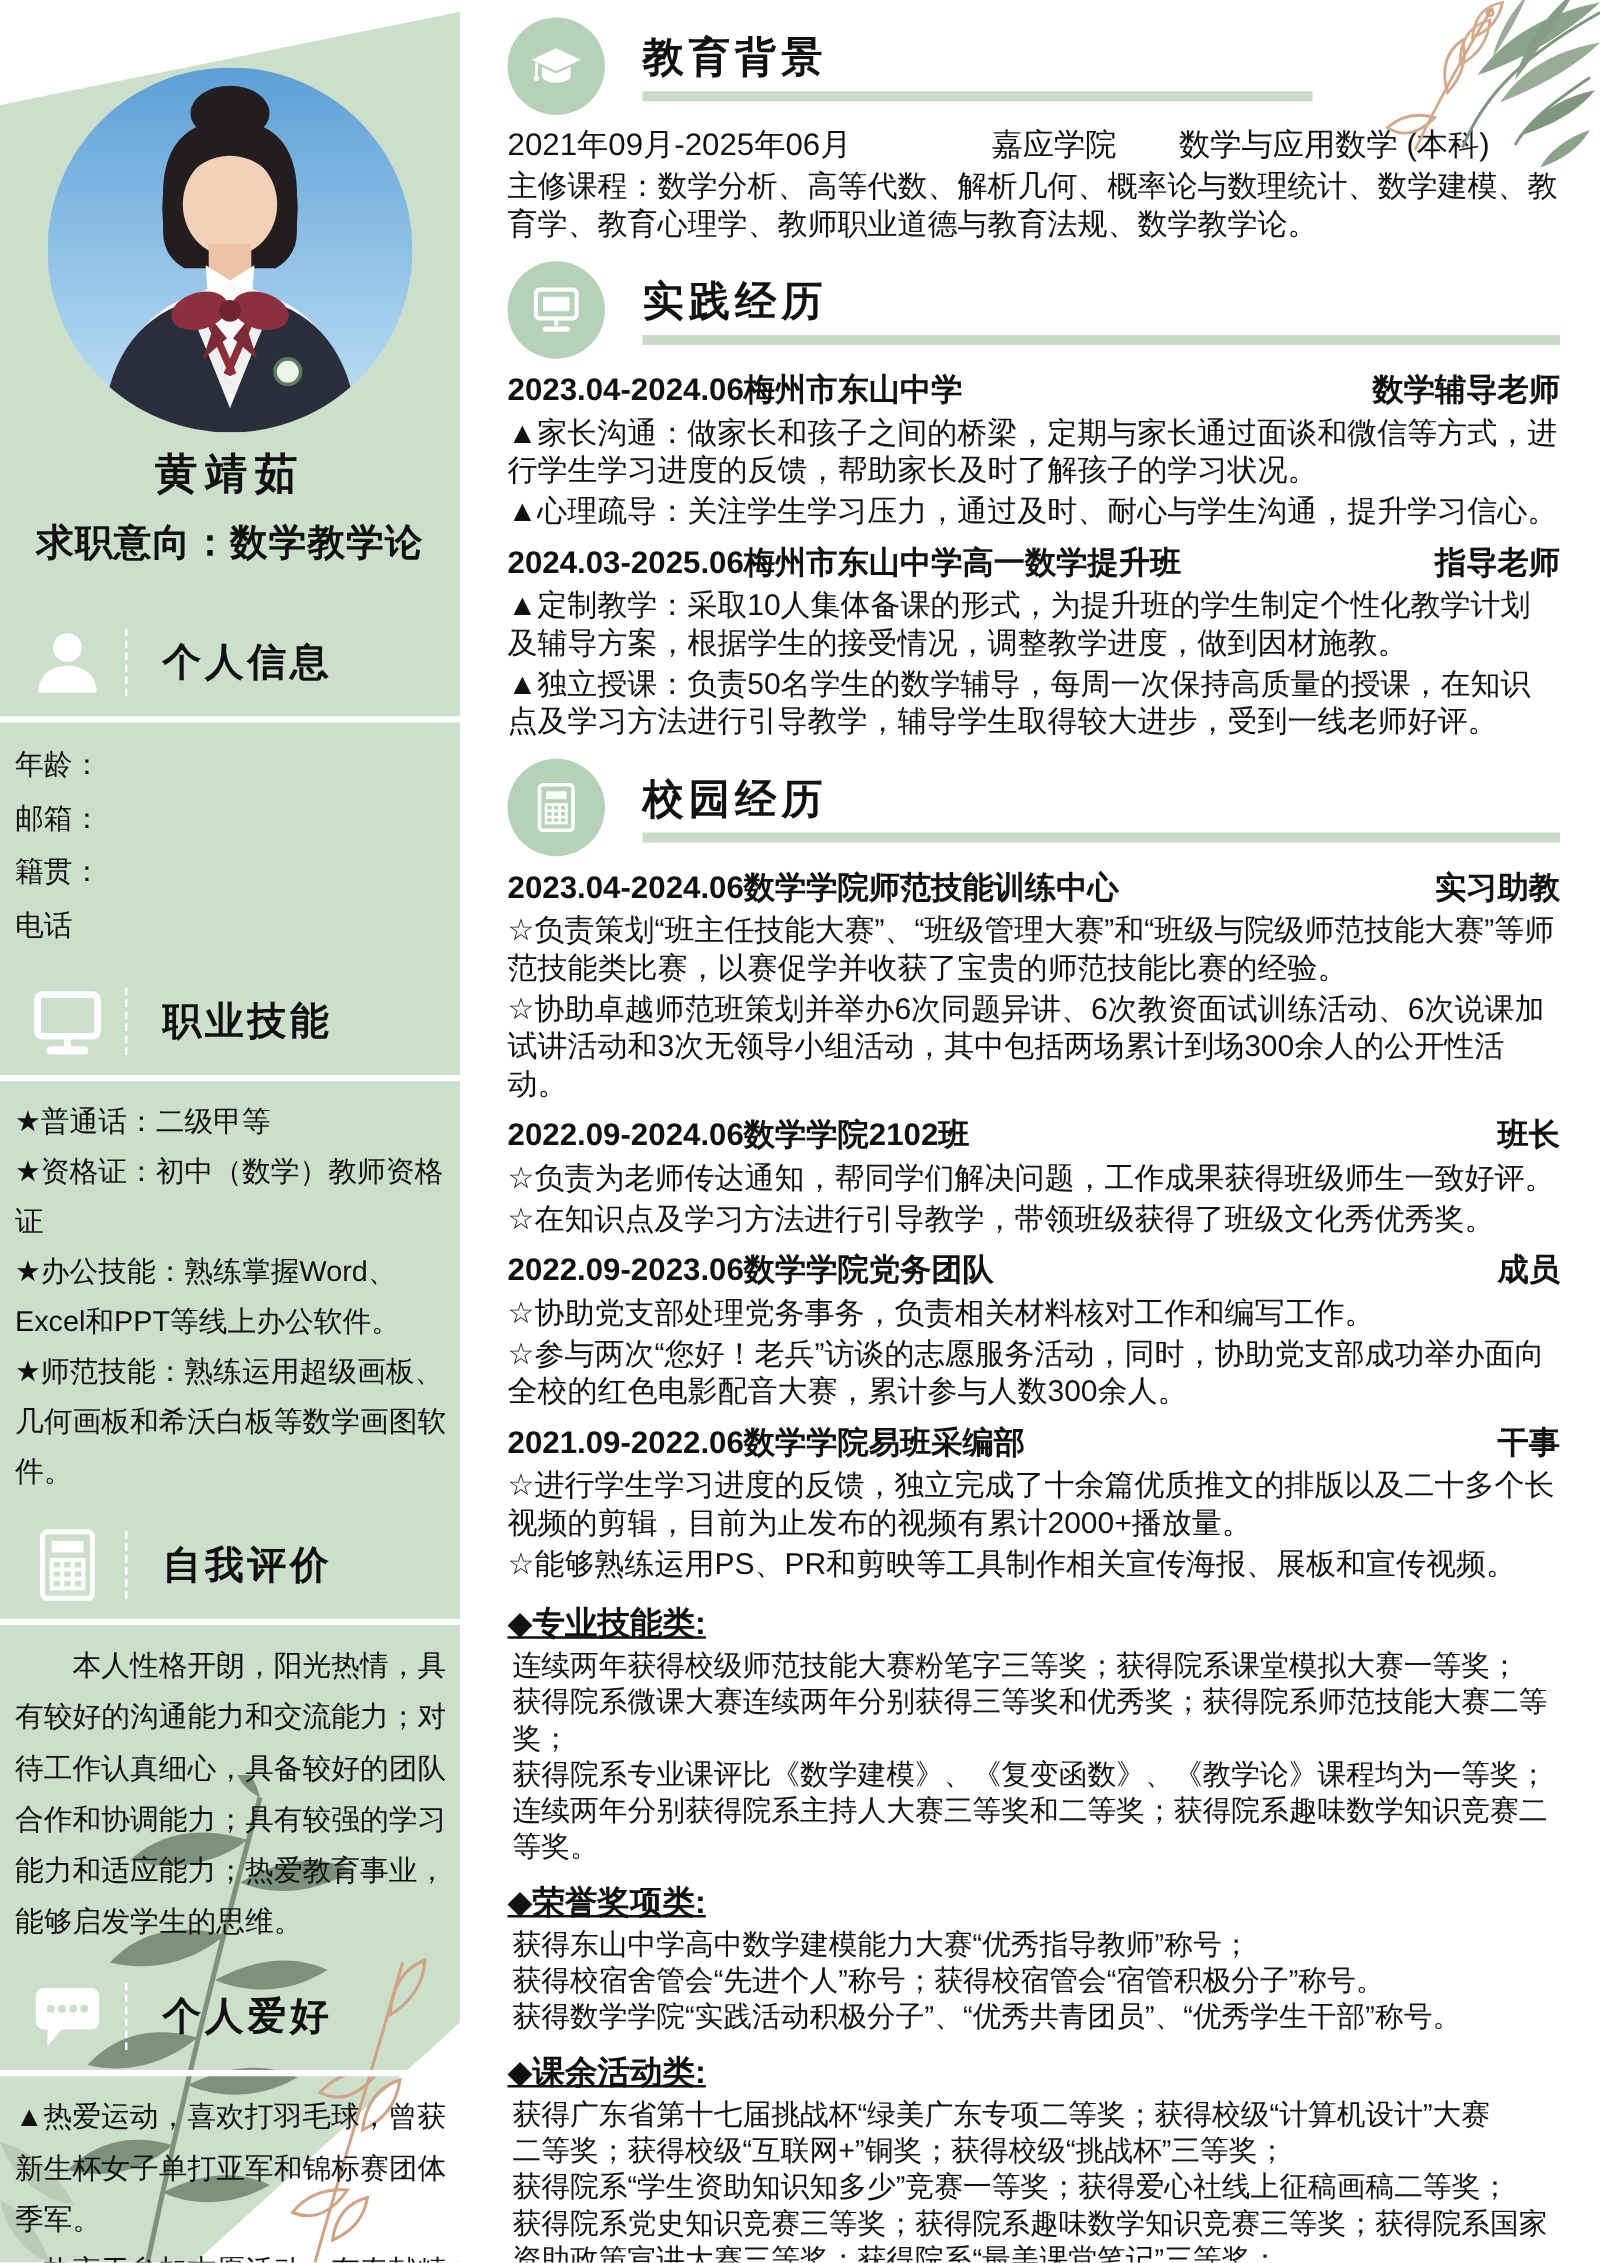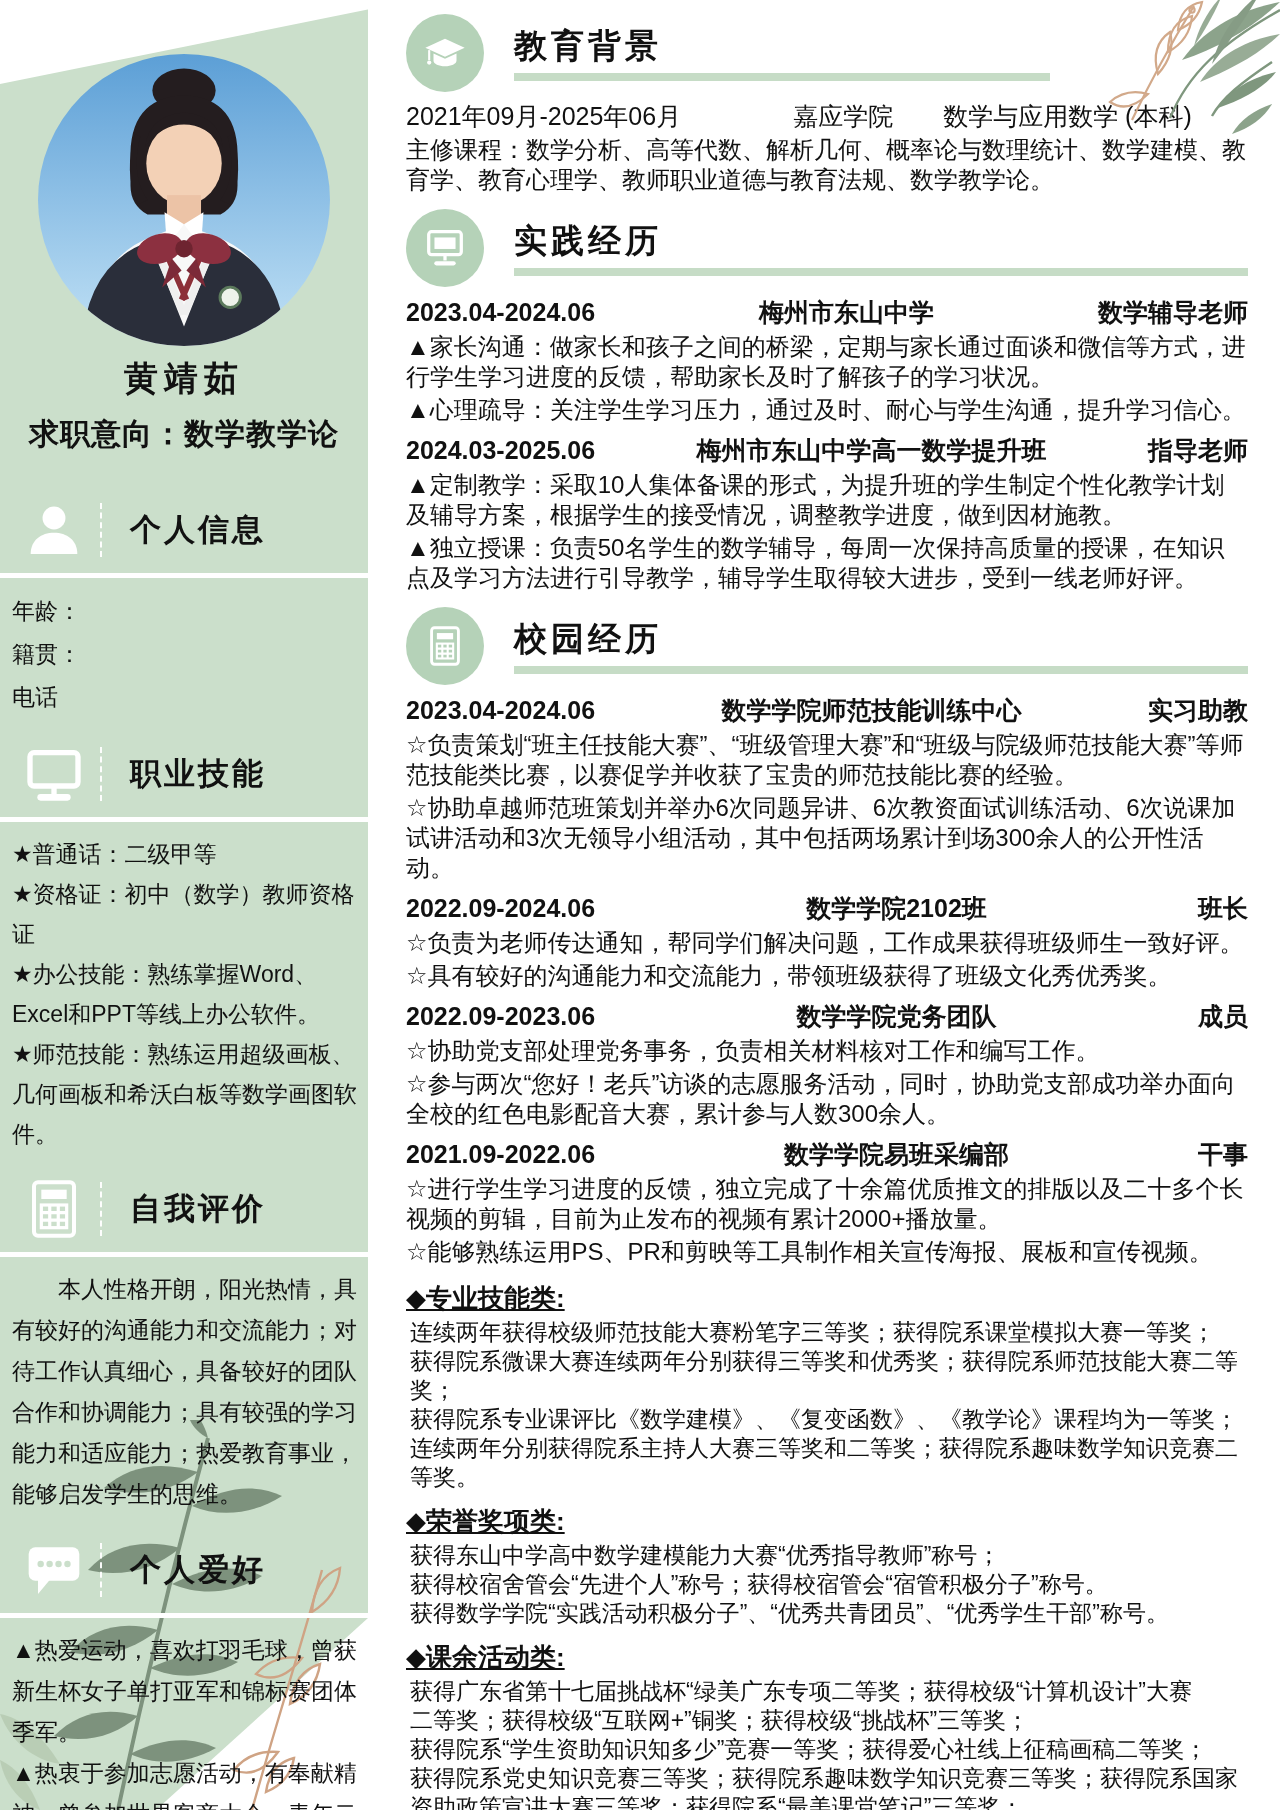--- a/index.html
+++ b/index.html
@@ -46,21 +46,21 @@
   .sec-underline { height:8px; background:#c6dcc6; margin-top:7px; }
   .sec-underline.short { width:73%; }
   .section { margin-top:0; }
   .section + .section { margin-top:14px; }
   .edu-line { display:flex; font-size:25px; line-height:33px; margin-top:8px; }
   .eschool { margin-left:112px; }
   .emajor { margin-left:50px; }
   .detail { font-size:24px; line-height:30px; margin-top:3px; }
   .courses { margin-top:2px; }
   .entry-head { display:flex; font-weight:700; font-size:25px; line-height:33px; margin-top:9px; }
-  .entry-head .org { flex:1; text-align:center; }
+  .entry-head .org { flex:1; }
   .award-heading { font-size:26px; font-weight:700; line-height:34px; margin-top:12px;text-decoration:underline; }
   .award-lines { font-size:23px; line-height:29px; white-space:pre-line; overflow-wrap:break-word; margin:3px 0 0 4px; }
 </style>
 </head>
 <body>
 
 <div class="page">
 
   <aside class="sidebar">
     <div class="wedge-top"></div>
@@ -139,20 +139,21 @@
               <circle cx="24" cy="15" r="8.6" fill="#fff"></circle>
               <path d="M6.5 42 C6.5 31.5 14.4 26 24 26 C33.6 26 41.5 31.5 41.5 42 Z" fill="#fff"></path>
             </svg>
         </span>
         <span class="dash-sep"></span>
         <h2 class="side-title">个人信息</h2>
       </div>
       <div class="side-divider"></div>
       <div class="side-block">
         <div class="info-line">年龄：</div>
+        <div class="info-line">邮箱：</div>
         <div class="info-line">籍贯：</div>
         <div class="info-line">电话</div>
       </div>
 
       <div class="side-head tight">
         <span class="side-icon">
           <svg viewBox="0 0 48 48" fill="none" stroke="#fff">
               <rect x="6" y="8" width="36" height="25" rx="3" stroke-width="4"></rect>
               <path d="M24 33v6" stroke-width="4"></path>
               <path d="M14 41.5h20" stroke-width="5" stroke-linecap="round"></path>
@@ -291,21 +292,21 @@
       </div>
       <p class="detail">☆负责策划“班主任技能大赛”、“班级管理大赛”和“班级与院级师范技能大赛”等师范技能类比赛，以赛促学并收获了宝贵的师范技能比赛的经验。</p>
       <p class="detail">☆协助卓越师范班策划并举办6次同题异讲、6次教资面试训练活动、6次说课加试讲活动和3次无领导小组活动，其中包括两场累计到场300余人的公开性活动。</p>
 
       <div class="entry-head">
         <span class="date">2022.09-2024.06</span>
         <span class="org">数学学院2102班</span>
         <span class="role">班长</span>
       </div>
       <p class="detail">☆负责为老师传达通知，帮同学们解决问题，工作成果获得班级师生一致好评。</p>
-      <p class="detail">☆具有较好的沟通能力和交流能力，带领班级获得了班级文化秀优秀奖。</p>
+      <p class="detail">☆在知识点及学习方法进行引导教学，带领班级获得了班级文化秀优秀奖。</p>
 
       <div class="entry-head">
         <span class="date">2022.09-2023.06</span>
         <span class="org">数学学院党务团队</span>
         <span class="role">成员</span>
       </div>
       <p class="detail">☆协助党支部处理党务事务，负责相关材料核对工作和编写工作。</p>
       <p class="detail">☆参与两次“您好！老兵”访谈的志愿服务活动，同时，协助党支部成功举办面向全校的红色电影配音大赛，累计参与人数300余人。</p>
 
       <div class="entry-head">

